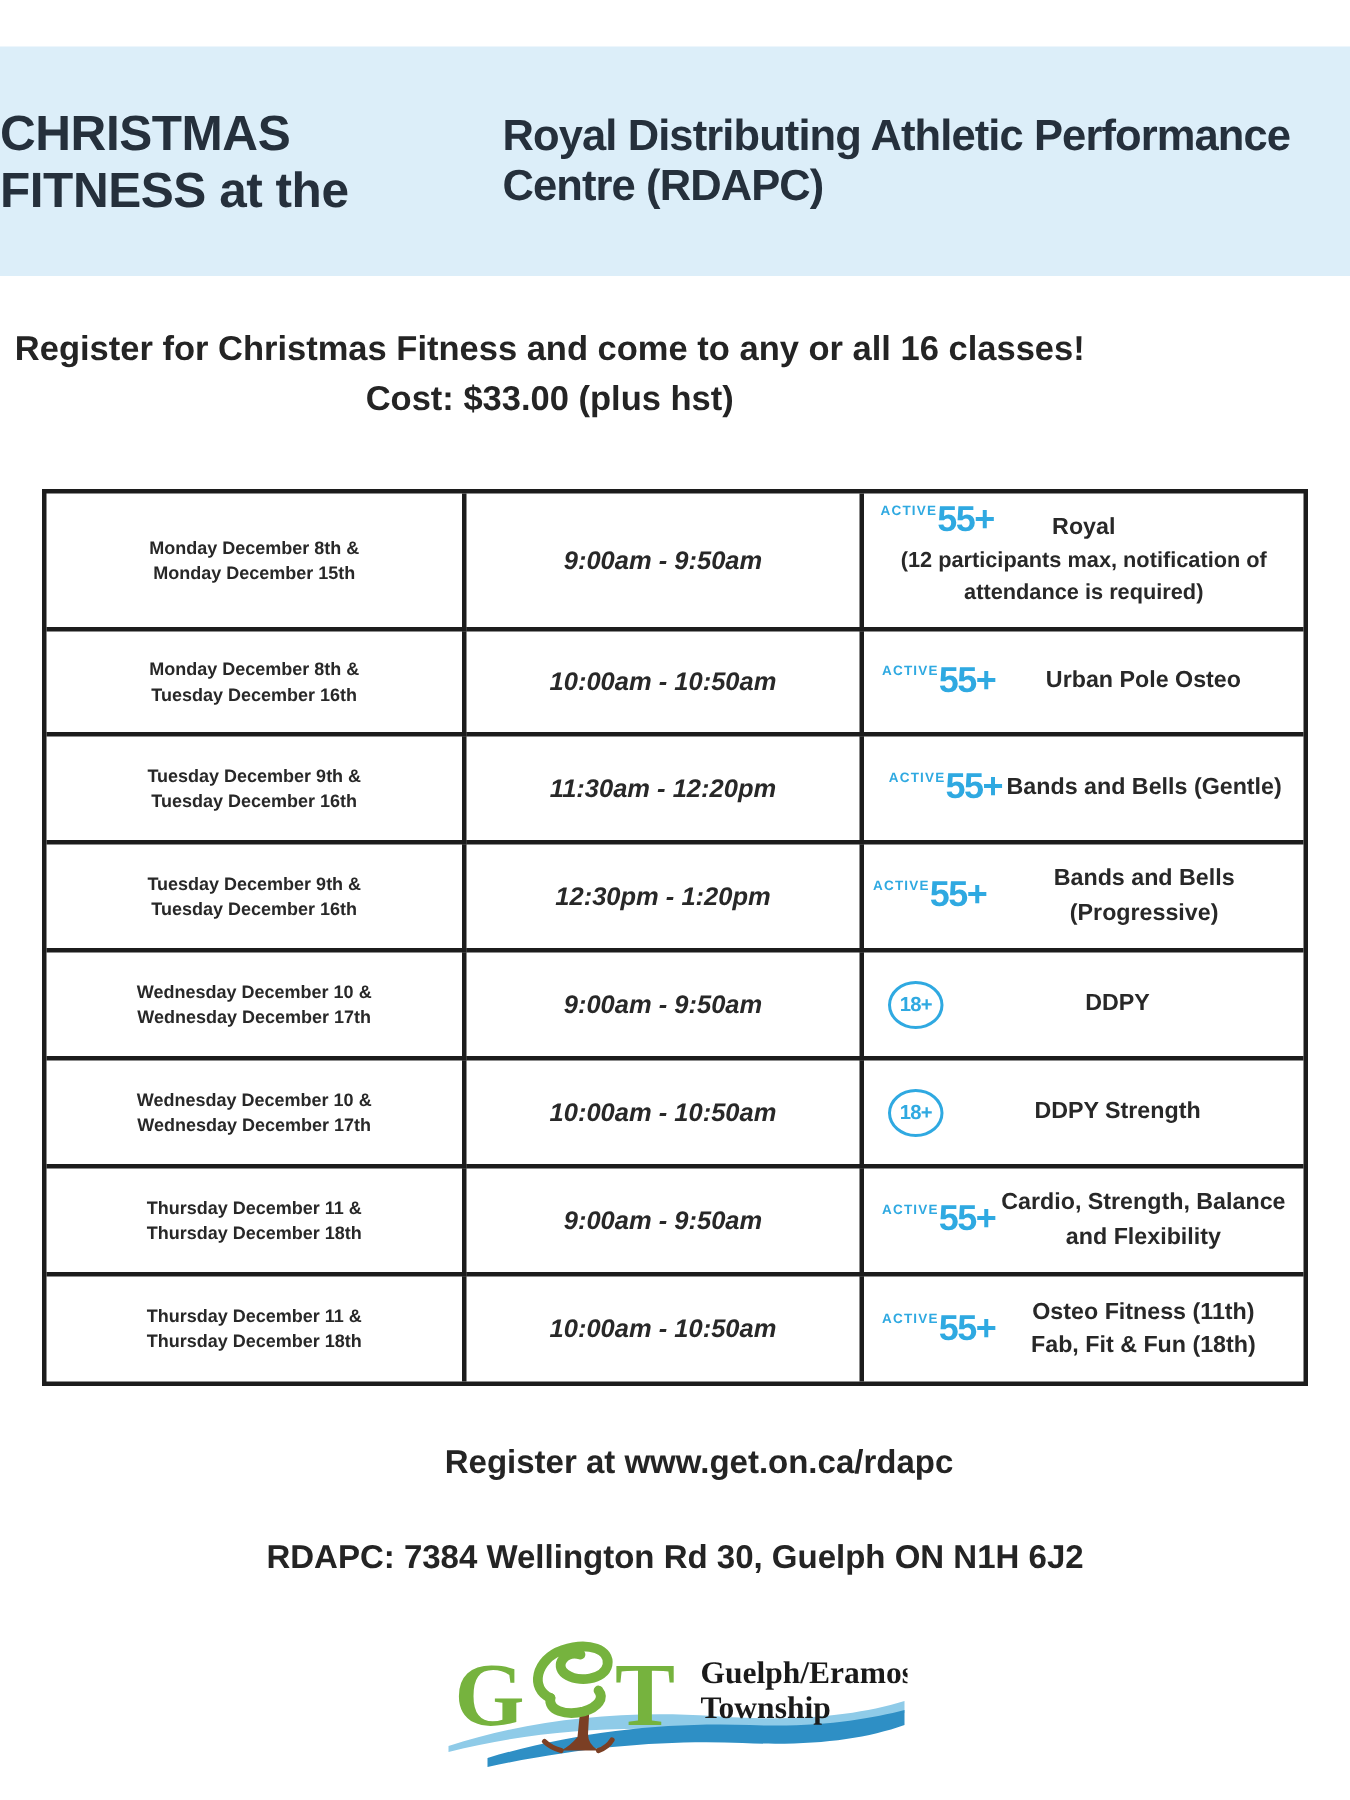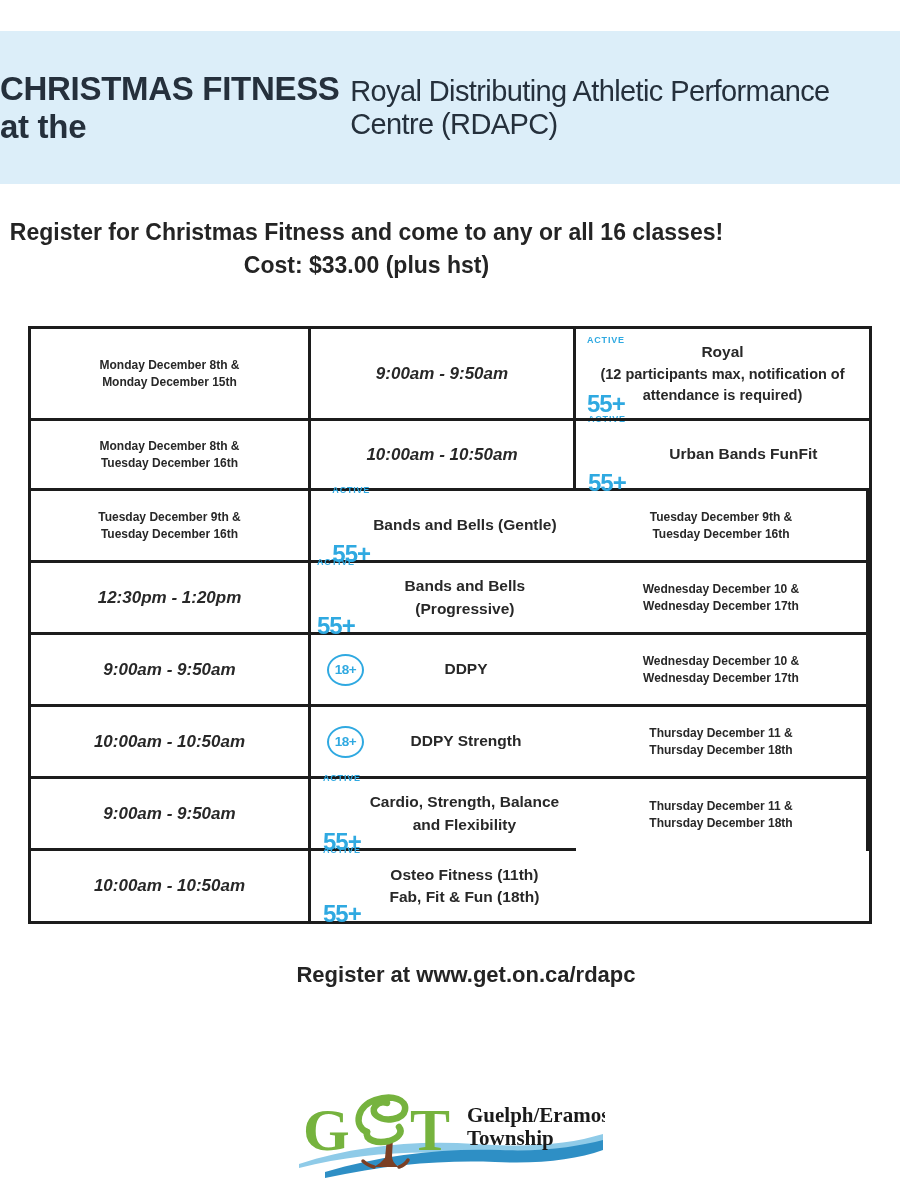--- a/index.html
+++ b/index.html
@@ -19,21 +19,21 @@
     position:relative;width:900px;height:1200px;background:#ffffff;overflow:hidden;
     font-family:"Liberation Sans","DejaVu Sans",sans-serif;color:var(--body-text);
   }
   
   .band{
     position:absolute;left:0;top:31px;width:900px;height:153px;
     background:var(--band-bg);
     display:flex;flex-direction:row;justify-content:center;align-items:center;gap:6px;
   }
   .title1{font-size:33px;font-weight:700;color:var(--title-text);letter-spacing:-0.3px;}
-  .title2{font-size:29px;font-weight:400;color:var(--title-text);letter-spacing:-0.6px;}
+  .title2{font-size:29px;font-weight:700;color:var(--title-text);letter-spacing:-0.6px;}
   
   .subtitle{
     position:absolute;left:0;top:216px;width:733px;text-align:center;
     font-weight:700;color:#242424;
   }
   .subtitle .s1{font-size:23px;line-height:33px;}
   .subtitle .s2{font-size:23px;line-height:33px;}
   
   .table{
     position:absolute;left:28px;top:326px;width:838px;
@@ -54,21 +54,21 @@
   .time-cell{font-size:17px;text-align:right;font-style:italic;}
   .class-cell{justify-content:flex-start;padding:0 8px 0 10px;font-size:15.5px;}
   .class-cell .cname{flex:1;text-align:center;white-space:pre-line;line-height:1.45;}
   .class-cell.group{justify-content:center;padding:0 4px;}
   .class-cell.group .cname{flex:0 1 auto;margin-left:3px;}
   .yoga-cell{position:relative;flex-direction:column;justify-content:center;padding:4px 6px;}
   .yoga-cell .a55{position:absolute;left:9px;top:7px;}
   .yoga-cell .cname{flex:0 0 auto;width:100%;}
   .cnote{font-size:14.5px;text-align:center;white-space:pre-line;line-height:1.45;margin-top:1px;}
   
-  .a55{display:flex;flex-direction:column;line-height:1;color:var(--accent-blue);flex:0 0 auto;padding-left:2px;gap:48px;}
+  .a55{display:flex;flex-direction:row;line-height:1;color:var(--accent-blue);flex:0 0 auto;padding-left:2px;}
   .a55 .a55top{font-size:9px;font-weight:700;letter-spacing:0.8px;}
   .a55 .a55main{font-size:24px;font-weight:700;letter-spacing:-1px;margin-top:-1px;}
   
   .b18{
     flex:0 0 auto;width:37px;height:32px;border:2.5px solid var(--accent-blue);border-radius:50%;
     display:flex;align-items:center;justify-content:center;
     color:var(--accent-blue);font-size:13.5px;font-weight:700;letter-spacing:-0.5px;
     box-sizing:border-box;margin-left:6px;
   }
   
@@ -113,25 +113,26 @@
     </div>
 
     <div class="cell date-cell">Monday December 8th &amp;
 Tuesday December 16th</div>
     <div class="cell time-cell">10:00am - 10:50am</div>
     <div class="cell lastcol class-cell">
       <span class="a55">
         <span class="a55top">ACTIVE</span>
         <span class="a55main">55+</span>
       </span>
-      <span class="cname">Urban Bands FunFit</span>
+      <span class="cname">Urban Pole Osteo</span>
     </div>
 
     <div class="cell date-cell">Tuesday December 9th &amp;
 Tuesday December 16th</div>
+    <div class="cell time-cell">11:30am - 12:20pm</div>
     <div class="cell lastcol class-cell group">
       <span class="a55">
         <span class="a55top">ACTIVE</span>
         <span class="a55main">55+</span>
       </span>
       <span class="cname">Bands and Bells (Gentle)</span>
     </div>
 
     <div class="cell date-cell">Tuesday December 9th &amp;
 Tuesday December 16th</div>
@@ -182,20 +183,21 @@
       </span>
       <span class="cname">Osteo Fitness (11th)
 Fab, Fit &amp; Fun (18th)</span>
     </div>
 
   </div>
 
   <div class="register-line">Register at www.get.on.ca/rdapc</div>
 
   <div class="address-block">
+    <div class="addr">RDAPC: 7384 Wellington Rd 30, Guelph ON N1H 6J2</div>
   </div>
 
   <div class="logo">
     <svg width="310" height="100" viewBox="0 0 310 100">
 
       <g>
         <path d="M 4 76 C 60 58 120 52 180 56 C 235 60 275 56 308 46 L 308 54 C 270 66 230 70 175 66 C 115 62 60 66 4 80 Z" fill="var(--wave-light)"></path>
         <path d="M 30 84 C 90 66 150 60 205 62 C 250 64 285 58 308 52 L 308 62 C 280 72 245 76 200 74 C 150 72 95 76 30 90 Z" fill="var(--wave-dark)"></path>
       </g>
 

